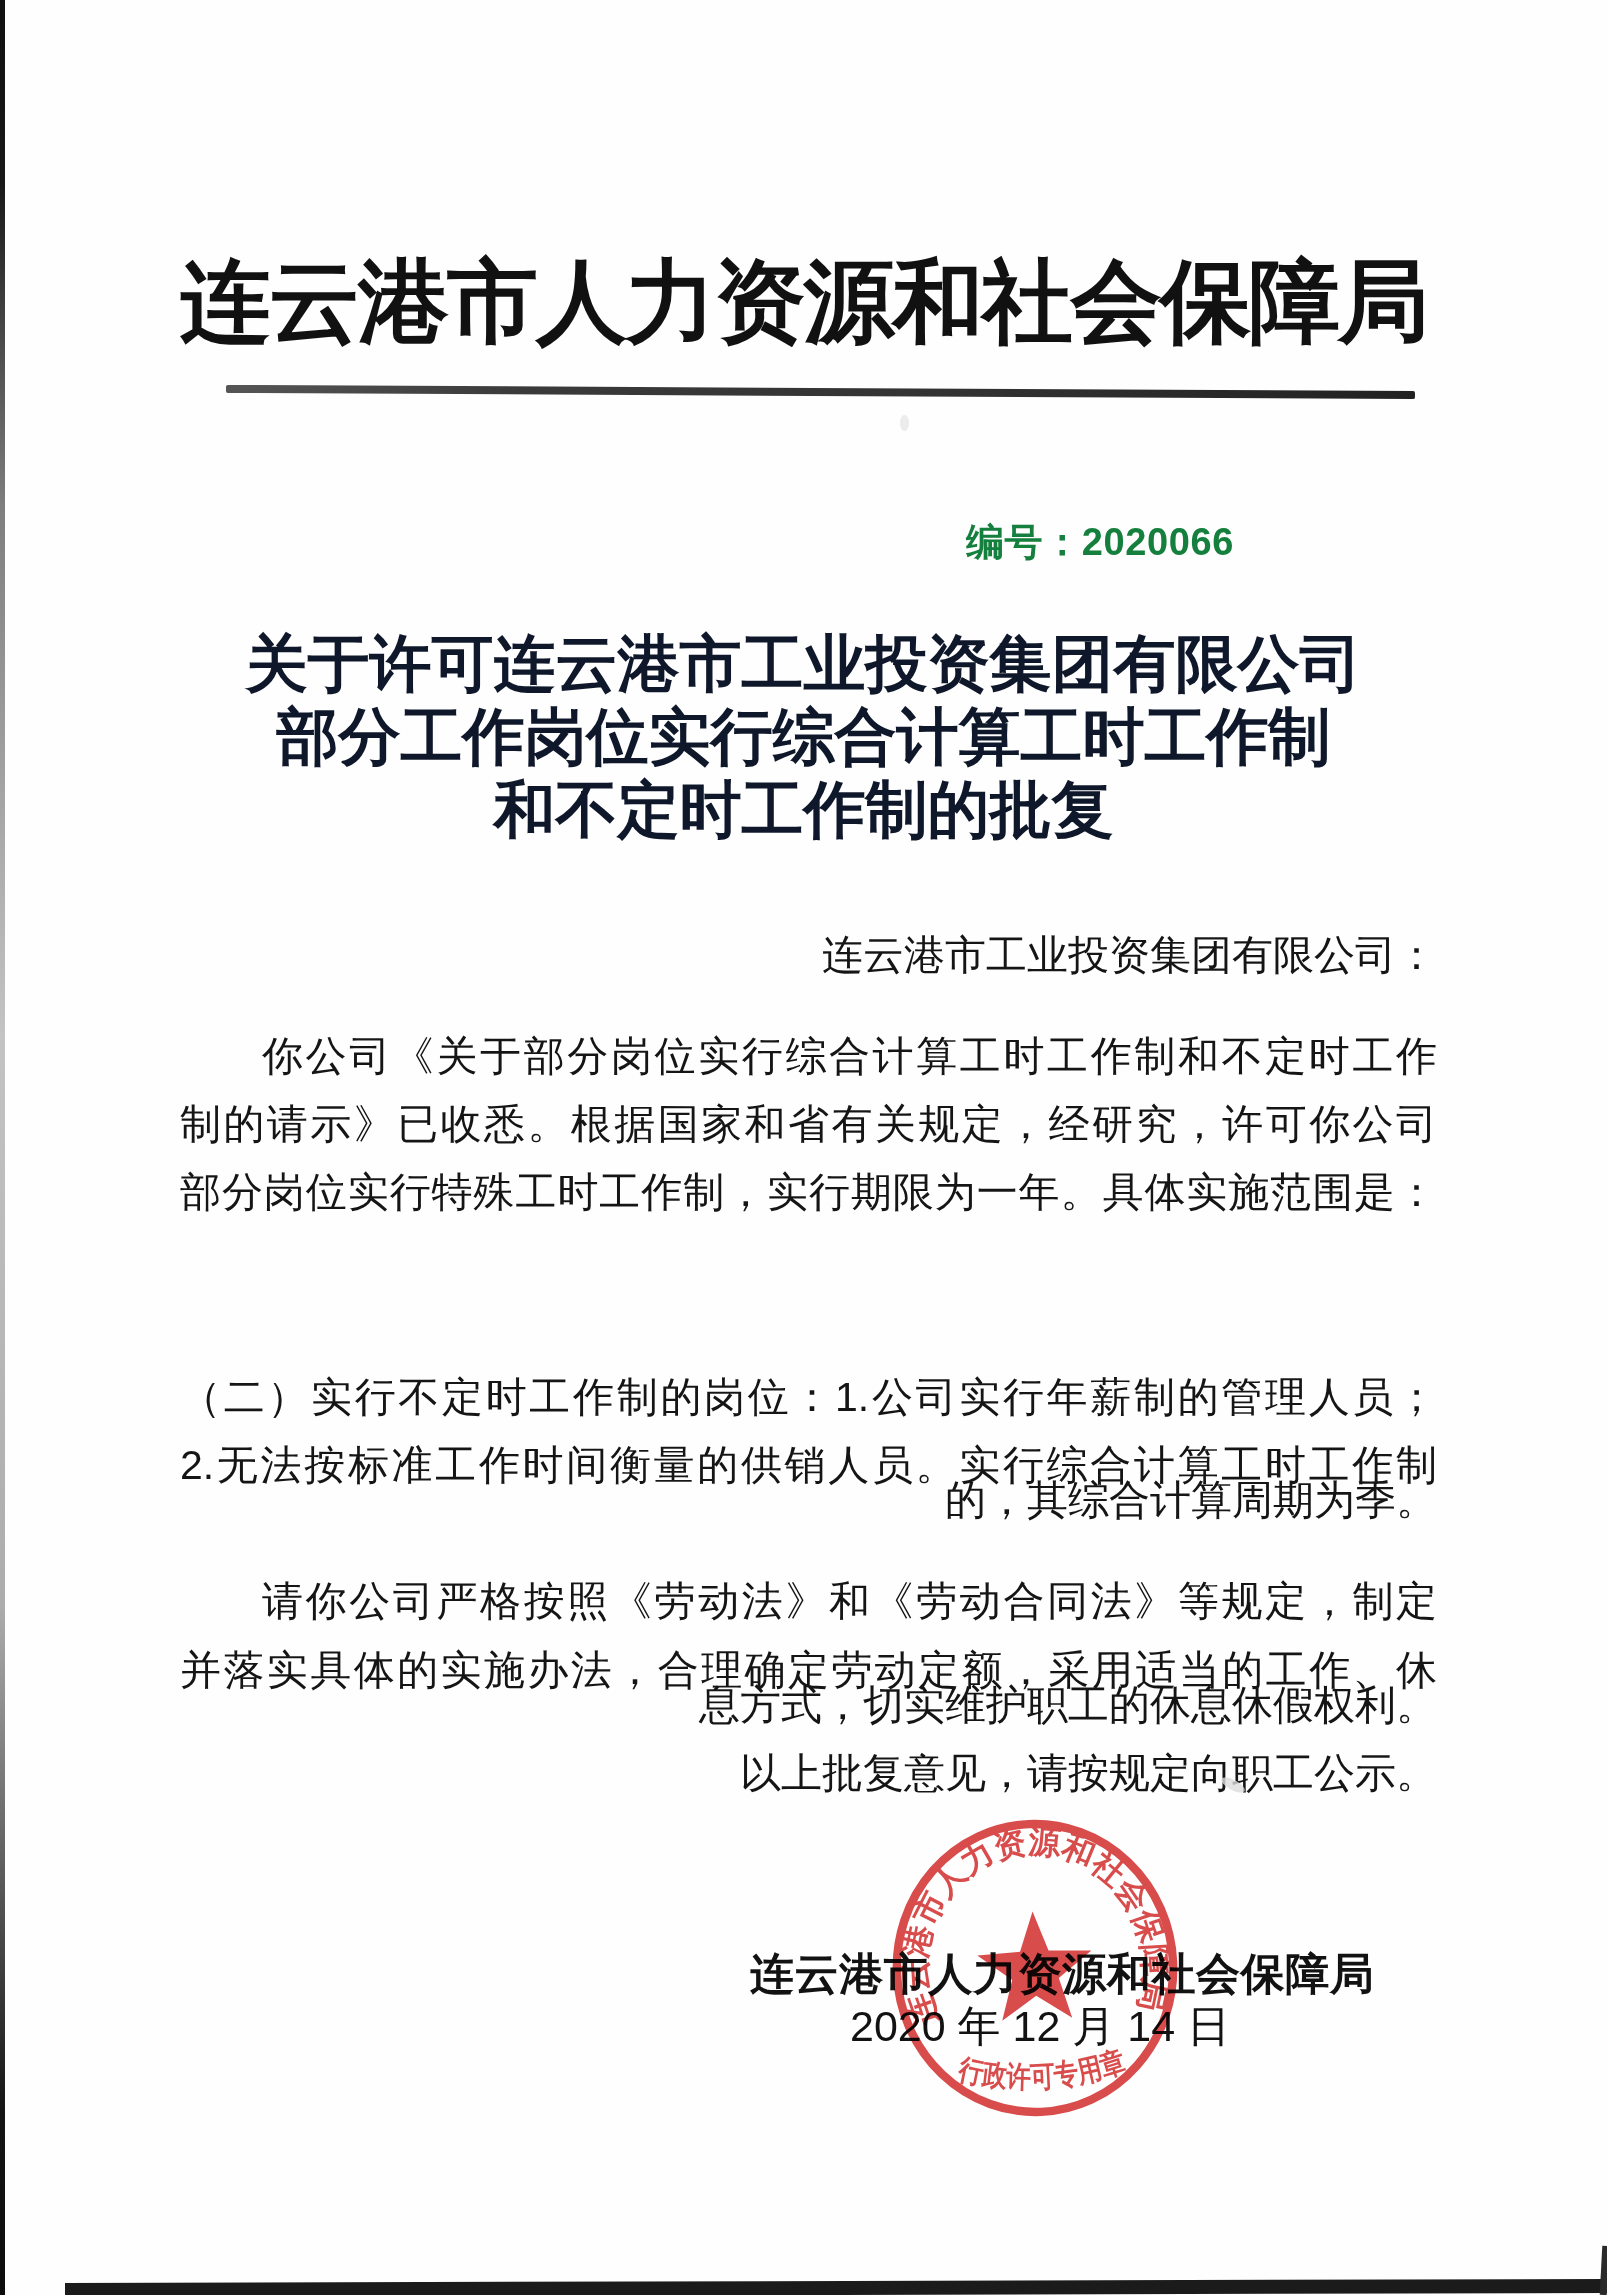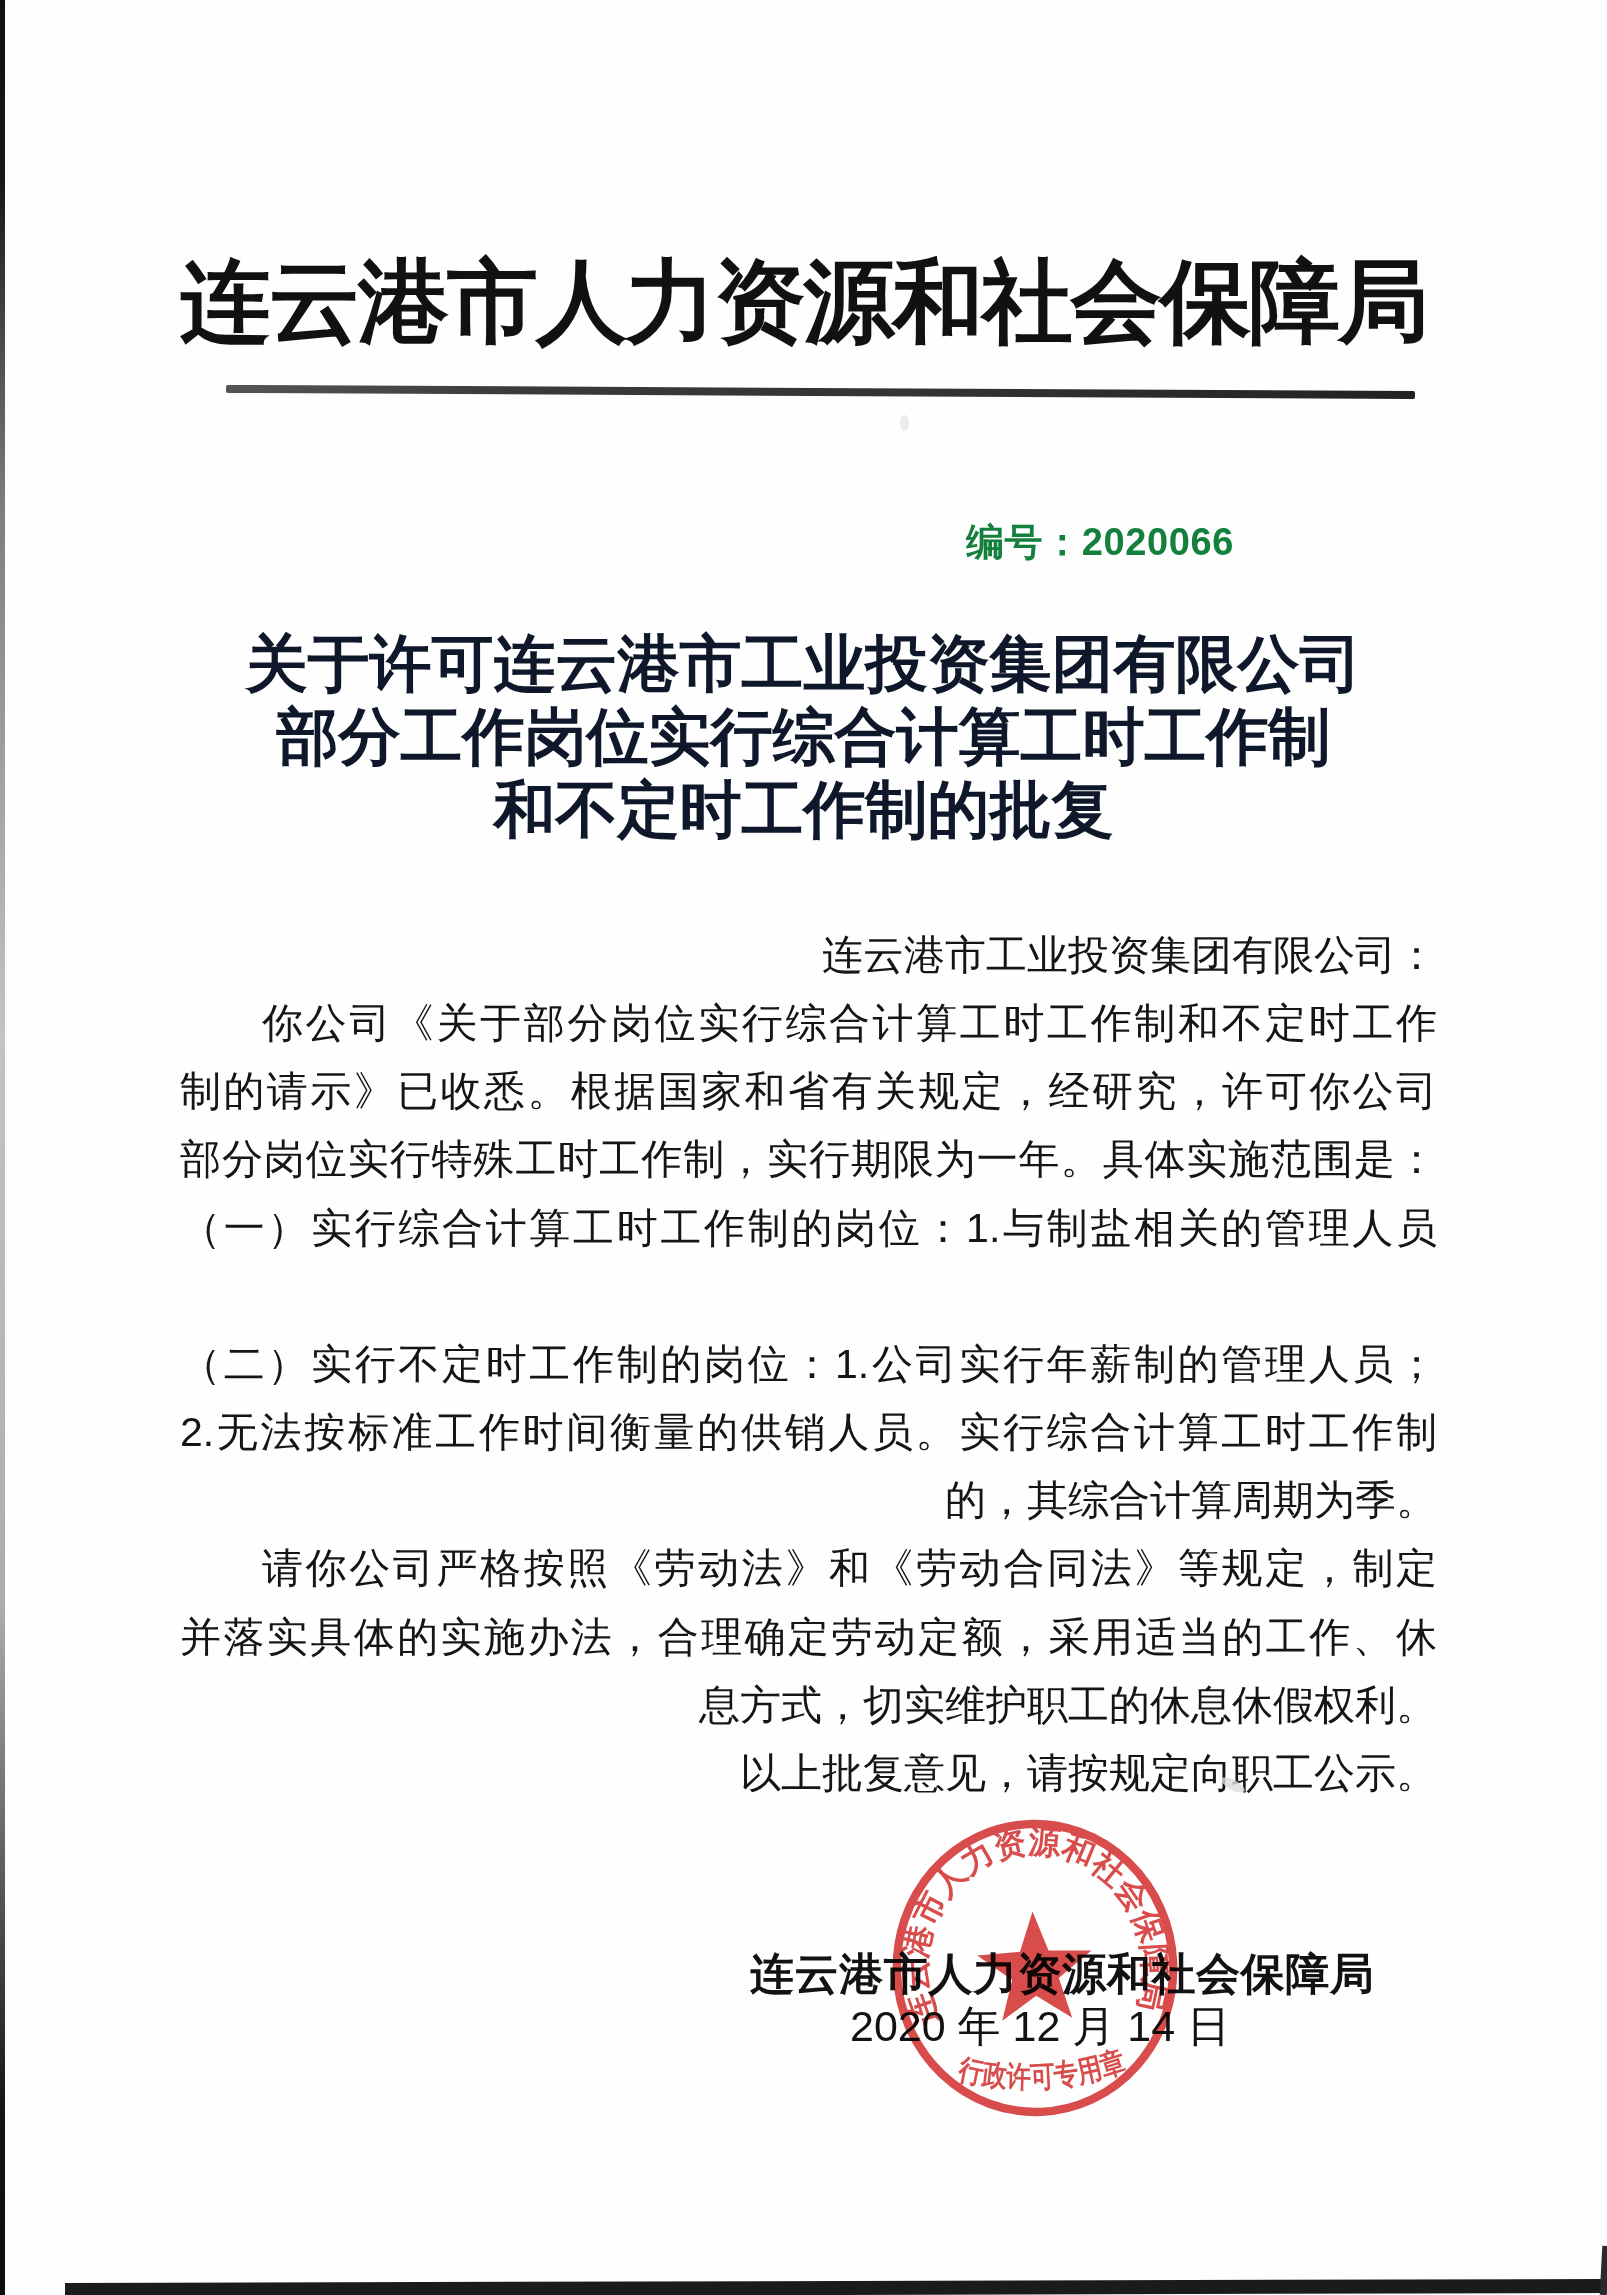--- a/index.html
+++ b/index.html
@@ -55,21 +55,21 @@
   .doc-title .t-line { white-space: nowrap; }
 
   .body-block {
     position: absolute; left: 180px; top: 928px; width: 1257px; height: 909px;
     font-size: 41px; font-weight: 500; color: #151515;
   }
   .b-line {
     position: absolute; left: 0; width: 100%; height: 45px;
     white-space: nowrap; word-break: keep-all; text-align: right;
   }
-  .b-line.just { text-align: justify; text-align-last: justify; white-space: normal; }
+  .b-line.just { text-align: justify; text-align-last: justify; white-space: normal; margin-top: 33px; }
   .b-line.indent { padding-left: 82px; }
 
   .sig-org {
     position: absolute; left: 750px; top: 1945px;
     font-size: 44px; font-weight: 600; letter-spacing: 0.6px; color: #121212;
     white-space: nowrap; z-index: 2;
   }
   .sig-date {
     position: absolute; left: 850px; top: 1998px;
     font-size: 43px; font-weight: 500; color: #121212;
@@ -95,21 +95,20 @@
     <div class="t-line">关于许可连云港市工业投资集团有限公司</div>
     <div class="t-line">部分工作岗位实行综合计算工时工作制</div>
     <div class="t-line">和不定时工作制的批复</div>
   </div>
 
   <div class="body-block">
     <div class="b-line" style="top:0px">连云港市工业投资集团有限公司：</div>
     <div class="b-line just indent" style="top:68px">你公司《关于部分岗位实行综合计算工时工作制和不定时工作</div>
     <div class="b-line just" style="top:136px">制的请示》已收悉。根据国家和省有关规定，经研究，许可你公司</div>
     <div class="b-line just" style="top:204px">部分岗位实行特殊工时工作制，实行期限为一年。具体实施范围是：</div>
-    <div class="b-line just" style="top:273px">（一）实行综合计算工时工作制的岗位：1.与制盐相关的管理人员</div>
     <div class="b-line just" style="top:409px">（二）实行不定时工作制的岗位：1.公司实行年薪制的管理人员；</div>
     <div class="b-line just" style="top:477px">2.无法按标准工作时间衡量的供销人员。实行综合计算工时工作制</div>
     <div class="b-line" style="top:545px">的，其综合计算周期为季。</div>
     <div class="b-line just indent" style="top:613px">请你公司严格按照《劳动法》和《劳动合同法》等规定，制定</div>
     <div class="b-line" style="top:750px">息方式，切实维护职工的休息休假权利。</div>
     <div class="b-line just" style="top:682px">并落实具体的实施办法，合理确定劳动定额，采用适当的工作、休</div>
     <div class="b-line indent" style="top:818px">以上批复意见，请按规定向职工公示。</div>
   </div>
 
   <div class="sig-org">连云港市人力资源和社会保障局</div>

